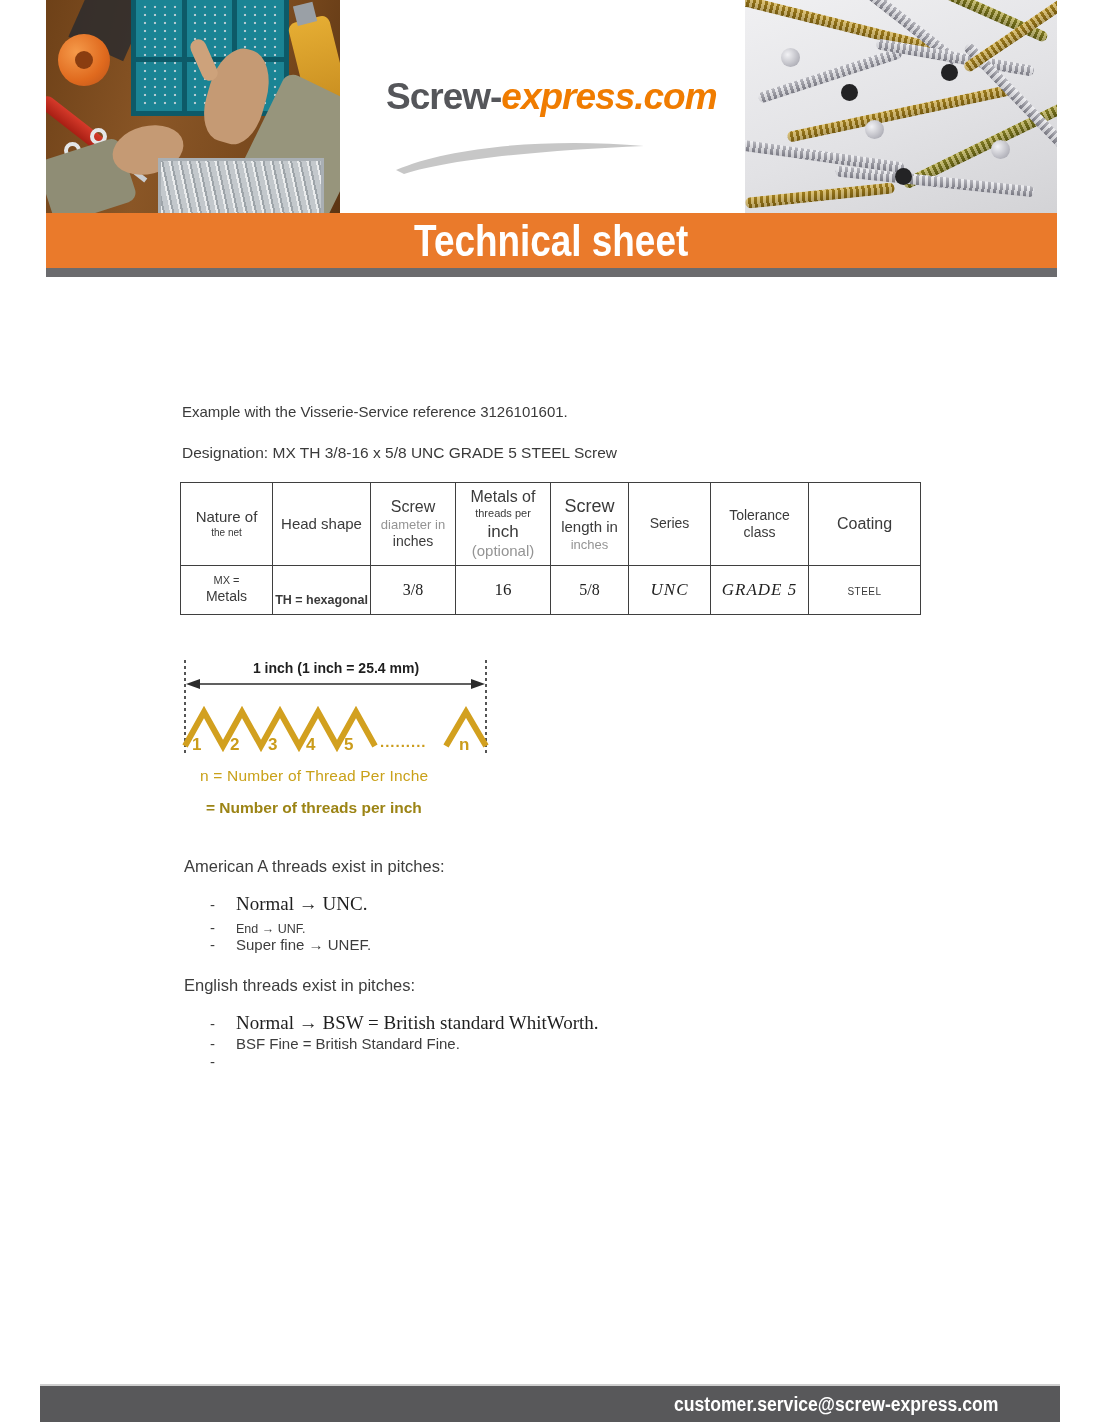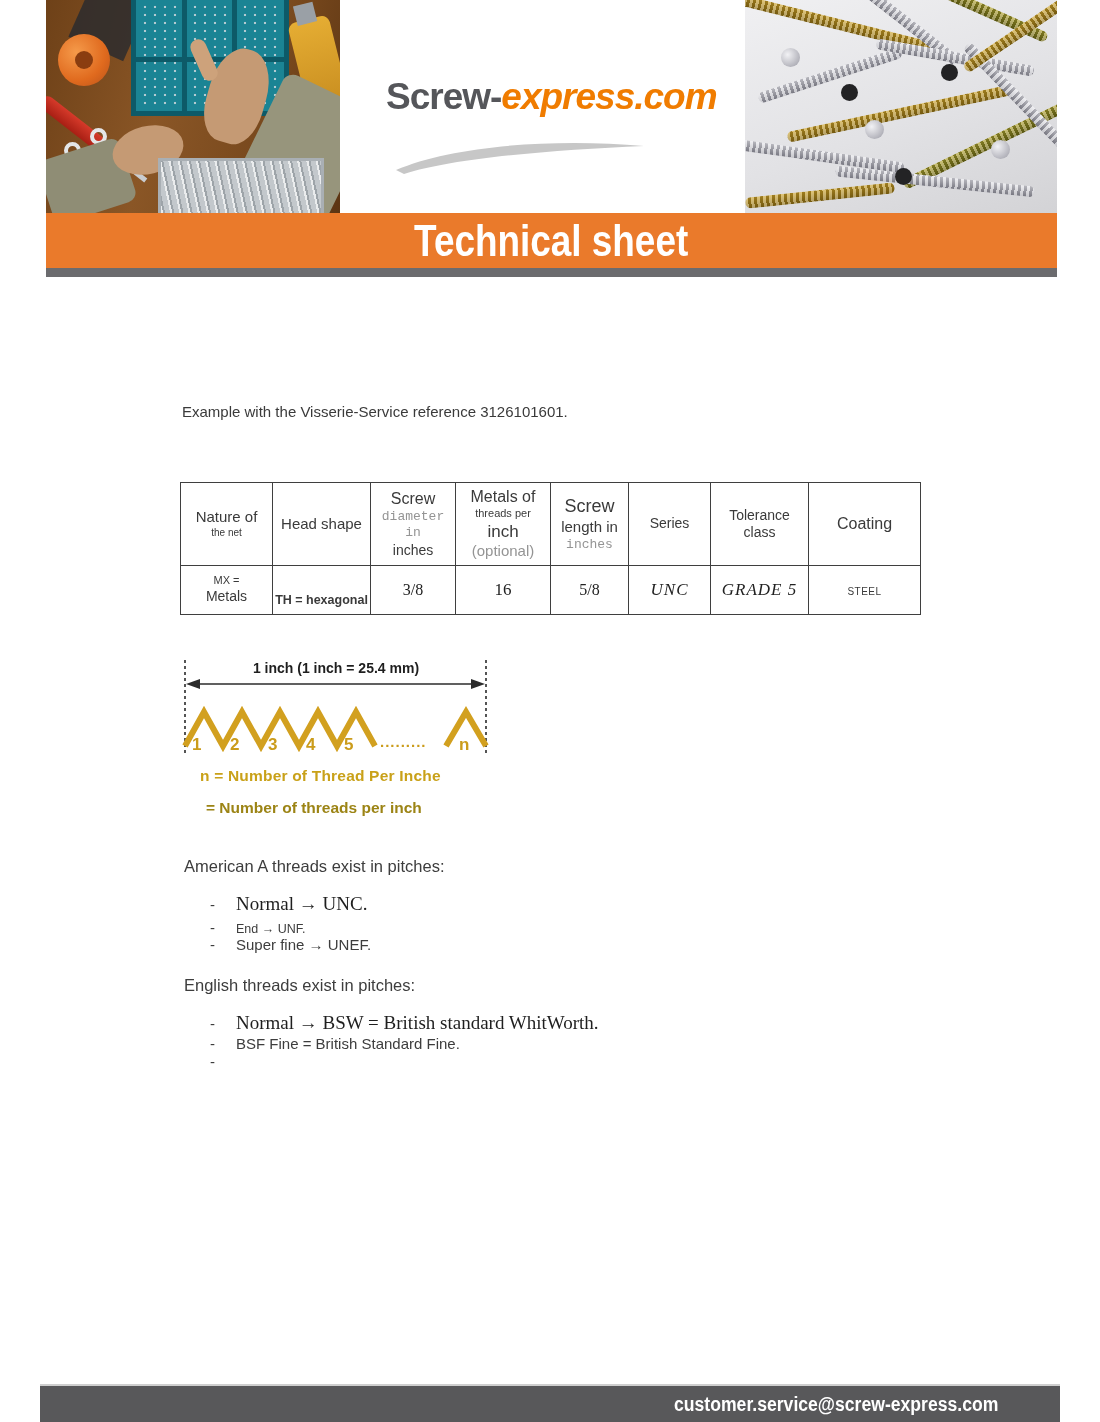--- a/index.html
+++ b/index.html
@@ -63,32 +63,32 @@
   .example{position:absolute;left:182px;top:403px;font-size:15px;color:#3a3a3a;}
   .desig{position:absolute;left:182px;top:444px;font-size:15.5px;color:#3a3a3a;}
 
   
   table.spec{position:absolute;left:180px;top:482px;border-collapse:collapse;table-layout:fixed;}
   table.spec th,table.spec td{border:1px solid #3f3f3f;text-align:center;vertical-align:middle;padding:2px;
     font-weight:normal;color:#3a3a3a;overflow:hidden;}
   table.spec th{height:78px;}
   table.spec td{height:40px;}
   .t10{font-size:10px;} .t11{font-size:11px;line-height:13px;text-align:center;} .t12{font-size:12.5px;font-weight:bold;}
-  .t13{font-size:13px;font-family:Liberation Mono, monospace;} .t14{font-size:14px;} .t15{font-size:15px;} .t16{font-size:16px;}
+  .t13{font-size:13px;} .t14{font-size:14px;} .t15{font-size:15px;} .t16{font-size:16px;}
   .t17{font-size:17px;} .t18{font-size:18px;}
   .gy{color:#949494;}
   .serif{font-family:"Liberation Serif",serif;color:#222;}
   .lsp{letter-spacing:1px;font-style:italic;}
   .vbot{vertical-align:bottom !important;padding-bottom:6px !important;}
   .stack div{line-height:1.25;}
 
   
   .dim-label{position:absolute;left:178px;top:660px;width:316px;text-align:center;font-size:14px;font-weight:600;color:#1e1e1e;}
   svg.diagram{position:absolute;left:178px;top:658px;}
-  .cap1{position:absolute;left:200px;top:767px;font-size:15.5px;font-weight:bold;color:#c9a119;letter-spacing:.2px;}
+  .cap1{position:absolute;left:200px;top:767px;font-size:15.5px;font-weight:normal;color:#c9a119;letter-spacing:.2px;}
   .cap2{position:absolute;left:206px;top:799px;font-size:15.5px;font-weight:600;color:#9c8415;}
 
   
   .subhead{position:absolute;font-size:16.5px;color:#3d3d3d;}
   .pitch-row{position:absolute;left:210px;display:flex;align-items:baseline;}
   .dash{width:26px;font-size:15px;color:#3d3d3d;flex:0 0 26px;}
   .li-serif{font-family:"Liberation Serif",serif;font-size:19px;color:#1f1f1f;}
   .li-small{font-size:12.5px;color:#3d3d3d;}
   .li-med{font-size:15px;color:#3d3d3d;}
   .note{position:absolute;left:184px;top:1095px;width:700px;font-size:14.8px;line-height:21px;color:#2d2d2d;letter-spacing:-0.2px;}
@@ -163,20 +163,21 @@
     <div class="sh" style="left:246px;top:140px;"></div>
     <div class="sh" style="left:120px;top:120px;"></div>
   </div>
 
   <div class="banner">
     <span class="banner-text">Technical sheet</span>
   </div>
   <div class="gray-stripe"></div>
 
   <div class="example">Example with the Visserie-Service reference 3126101601.</div>
+  <div class="desig">Designation: MX TH 3/8-16 x 5/8 UNC GRADE 5 STEEL Screw</div>
 
   <table class="spec">
     <colgroup>
       <col style="width:92px">
         <col style="width:98px">
         <col style="width:85px">
         <col style="width:95px">
       <col style="width:78px">
         <col style="width:82px">
         <col style="width:98px">

